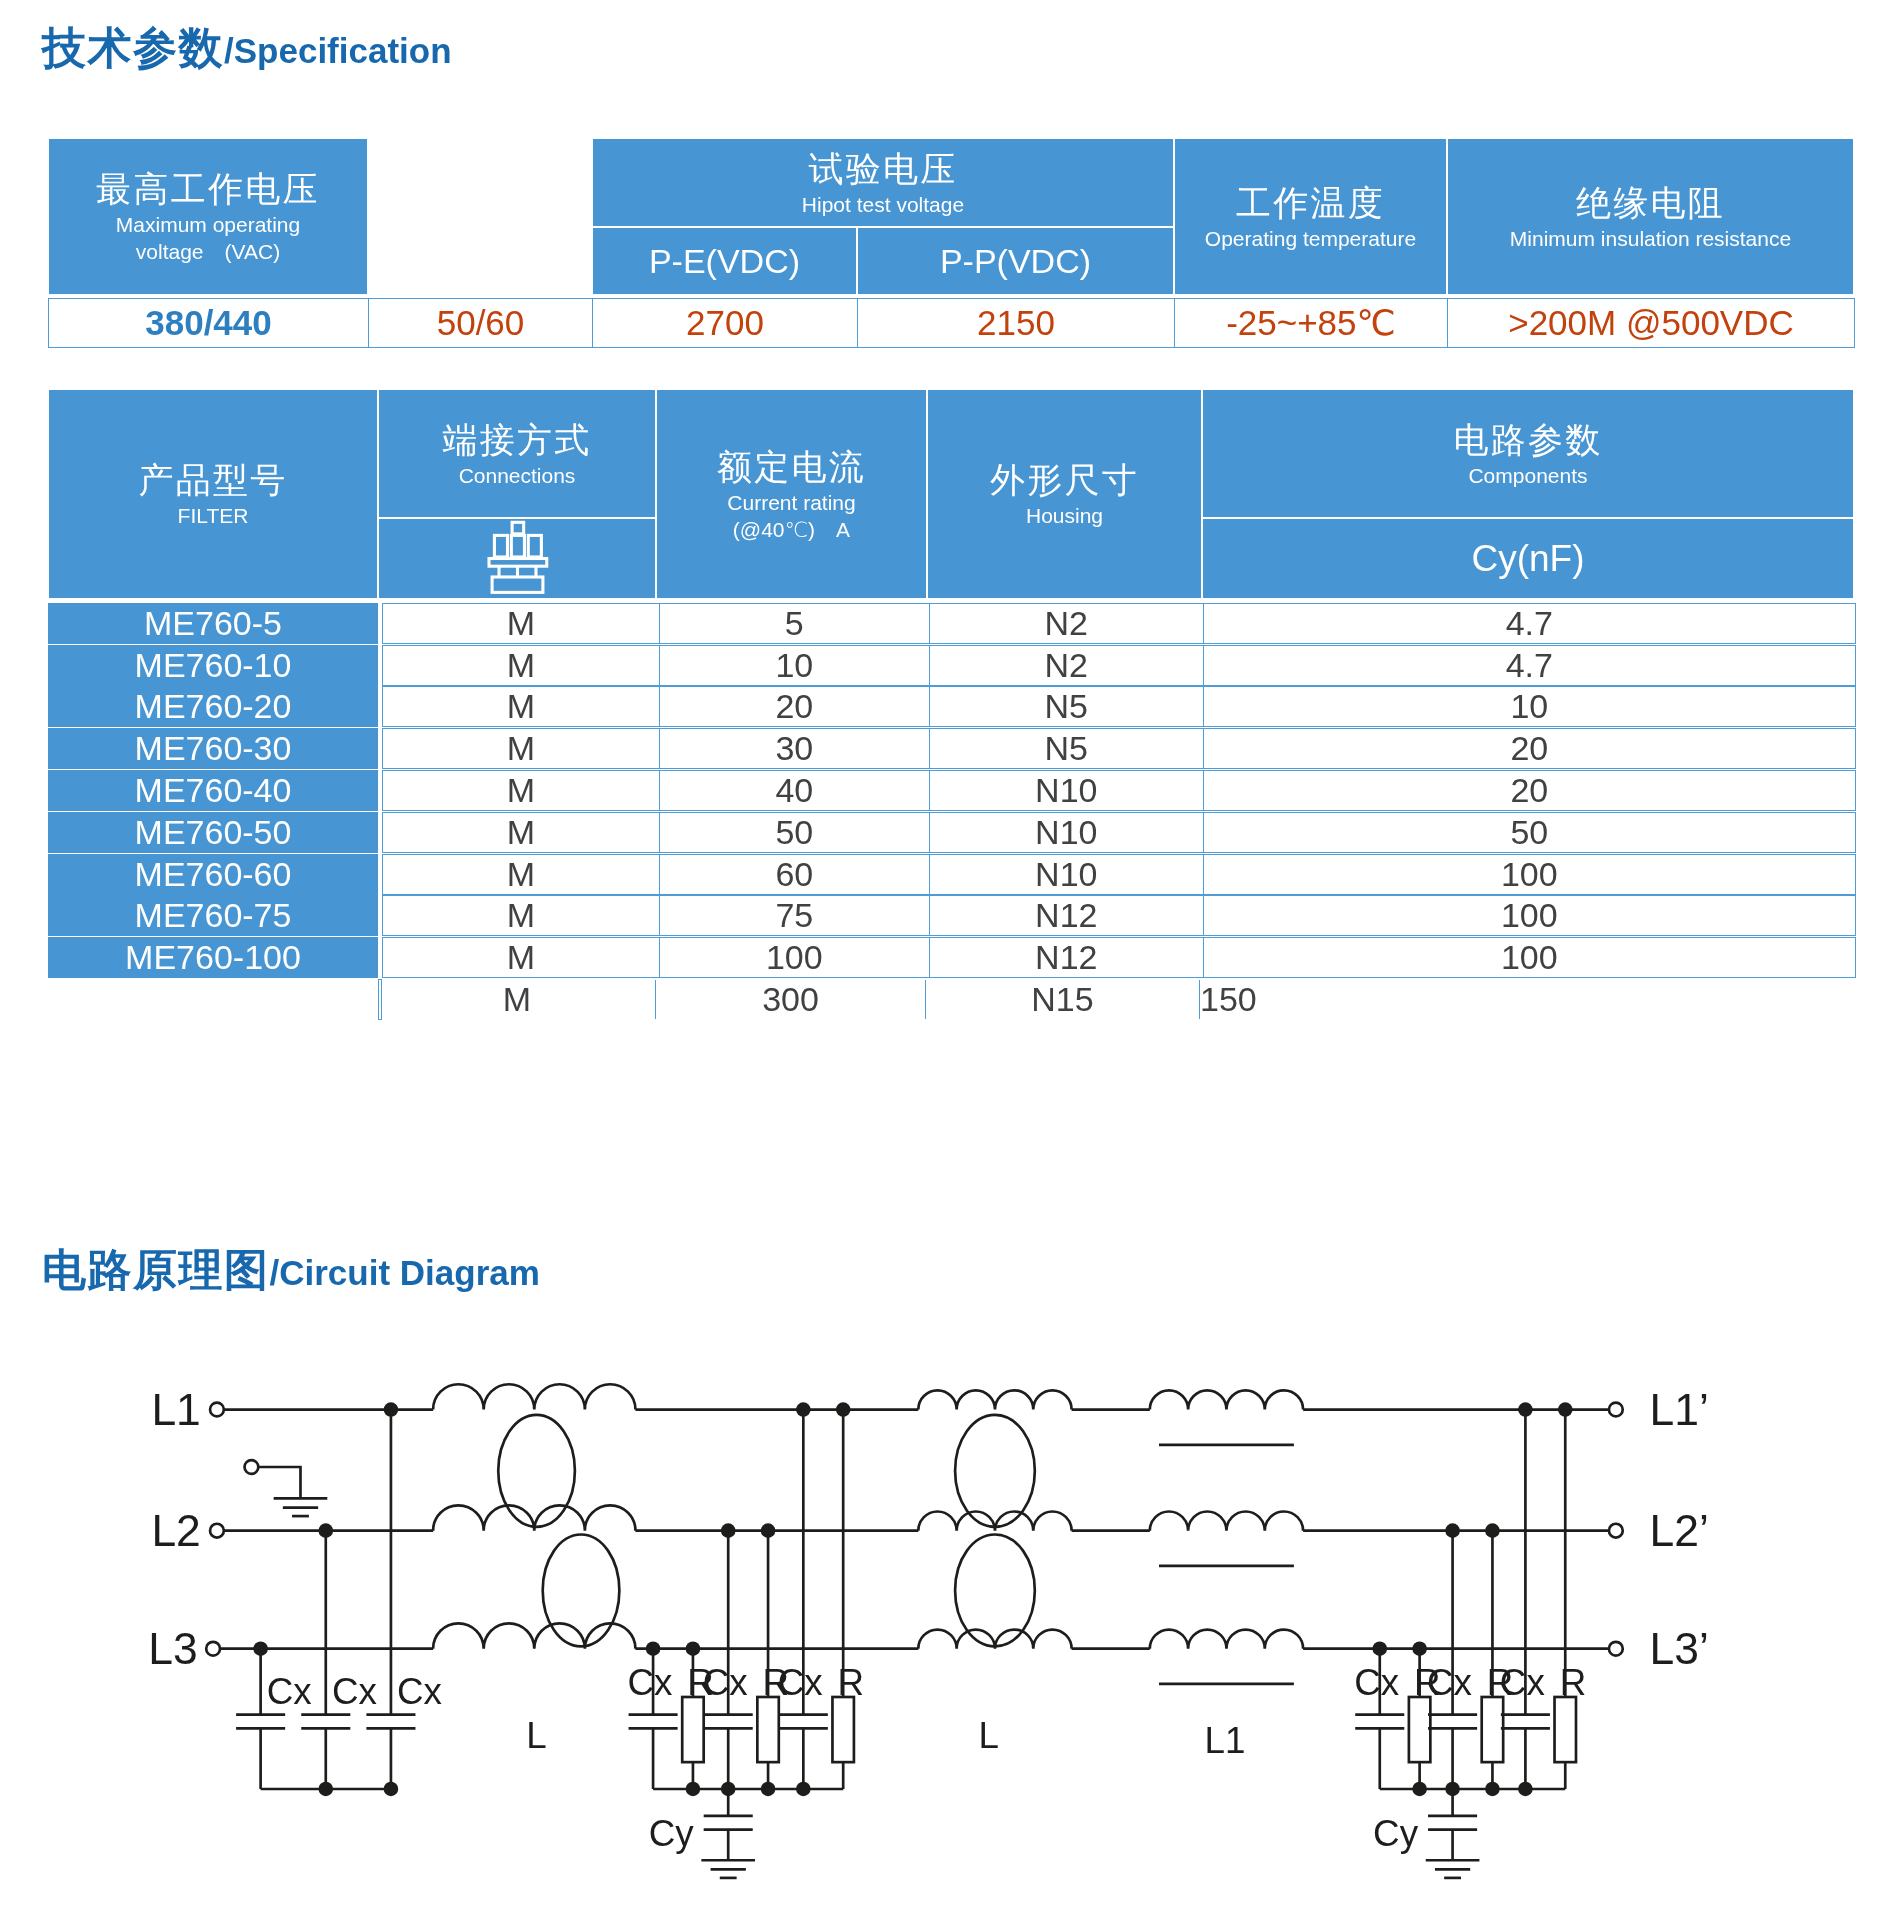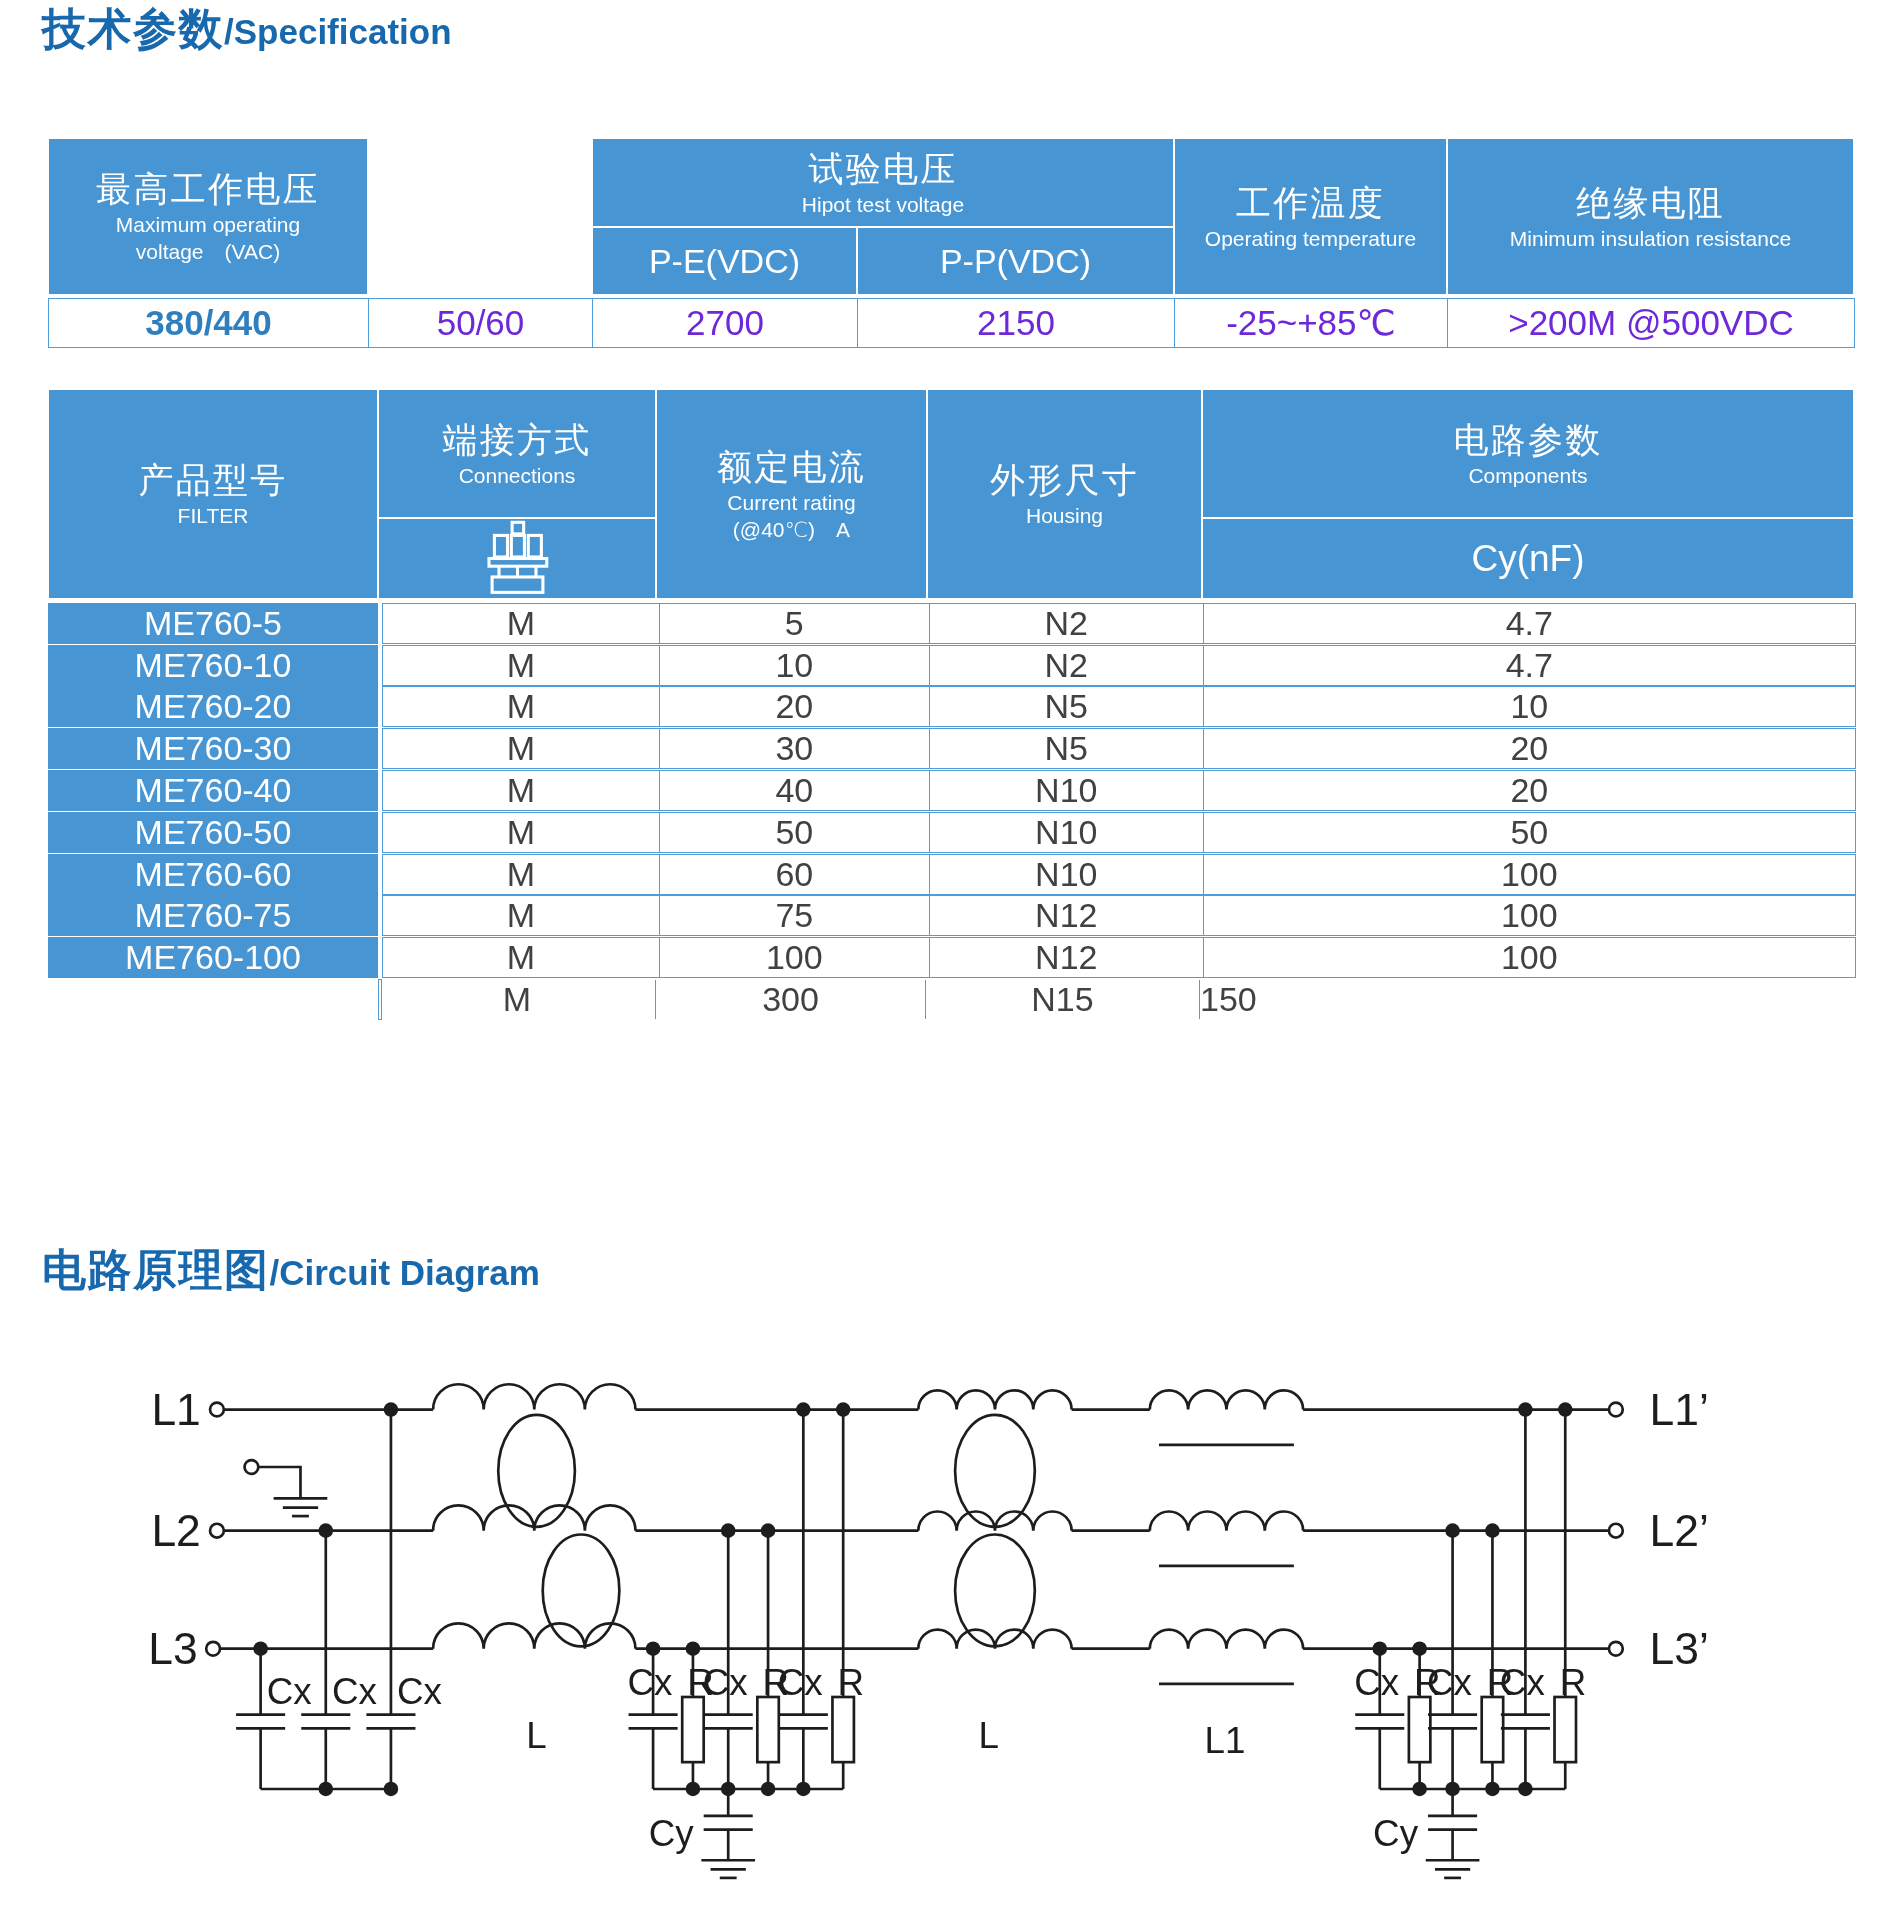--- a/index.html
+++ b/index.html
@@ -3,39 +3,39 @@
 <meta charset="utf-8">
 <style>
   html,body{margin:0;padding:0;background:#ffffff;}
   body{width:1901px;height:1931px;position:relative;font-family:"Liberation Sans","DejaVu Sans",sans-serif;}
   .page{position:absolute;inset:0;}
 
   
   .sec-title{position:absolute;left:42px;display:flex;align-items:baseline;color:#1868ae;white-space:nowrap;}
   .sec-title .zh{font-size:44px;font-weight:700;letter-spacing:1.5px;}
   .sec-title .en{font-size:35px;font-weight:600;}
-  #title-spec{top:0;}
+  #title-spec{top:19px;}
   #title-circuit{top:1241px;}
 
   
   .hcell{background:#4795d2;border:1.9px solid #ffffff;color:#ffffff;
          display:flex;flex-direction:column;align-items:center;justify-content:center;box-sizing:border-box;}
   .hcell .zh{font-size:35px;font-weight:500;letter-spacing:2.3px;line-height:1.25;}
   .hcell .en{font-size:21px;font-weight:300;line-height:1.3;}
   .hcell .sub{font-size:34px;font-weight:500;}
 
   
   #spec-table{position:absolute;left:48px;top:138px;width:1807px;}
   .t1-head{display:grid;grid-template-columns:320px 224px 265px 317px 273px 407px;grid-template-rows:89px 68px;}
   .t1-c1{grid-area:1/1/3/2;} .t1-c2{grid-area:1/2/3/3;}
   .t1-hipot{grid-area:1/3/2/5;} .t1-pe{grid-area:2/3/3/4;} .t1-pp{grid-area:2/4/3/5;}
   .t1-c5{grid-area:1/5/3/6;} .t1-c6{grid-area:1/6/3/7;}
   .t1-vals{margin-top:3.1px;display:grid;grid-template-columns:319px 224px 265px 317px 273px 1fr;
            border:1.9px solid #4e9cd8;box-sizing:border-box;width:1807px;}
-  .tv{height:48px;display:flex;align-items:center;justify-content:center;font-size:35px;color:#6d28d9;
+  .tv{height:48px;display:flex;align-items:center;justify-content:center;font-size:35px;color:#c2410c;
       border-left:1.9px solid #4e9cd8;box-sizing:border-box;background:#ffffff;}
   .tv:first-child{border-left:none;}
   .tv.blue{color:#2e7fc0;font-weight:600;}
 
   
   #product-table{position:absolute;left:48px;top:389px;width:1807px;}
   .t2-head{display:grid;grid-template-columns:330px 278px 271px 275px 652px;grid-template-rows:129px 81px;}
   .t2-model{grid-area:1/1/3/2;} .t2-conn{grid-area:1/2/2/3;} .t2-icon{grid-area:2/2/3/3;}
   .t2-cur{grid-area:1/3/3/4;} .t2-hous{grid-area:1/4/3/5;} .t2-comp{grid-area:1/5/2/6;} .t2-cy{grid-area:2/5/3/6;}
   .t2-cy .sub{font-size:37px;font-weight:400;}

